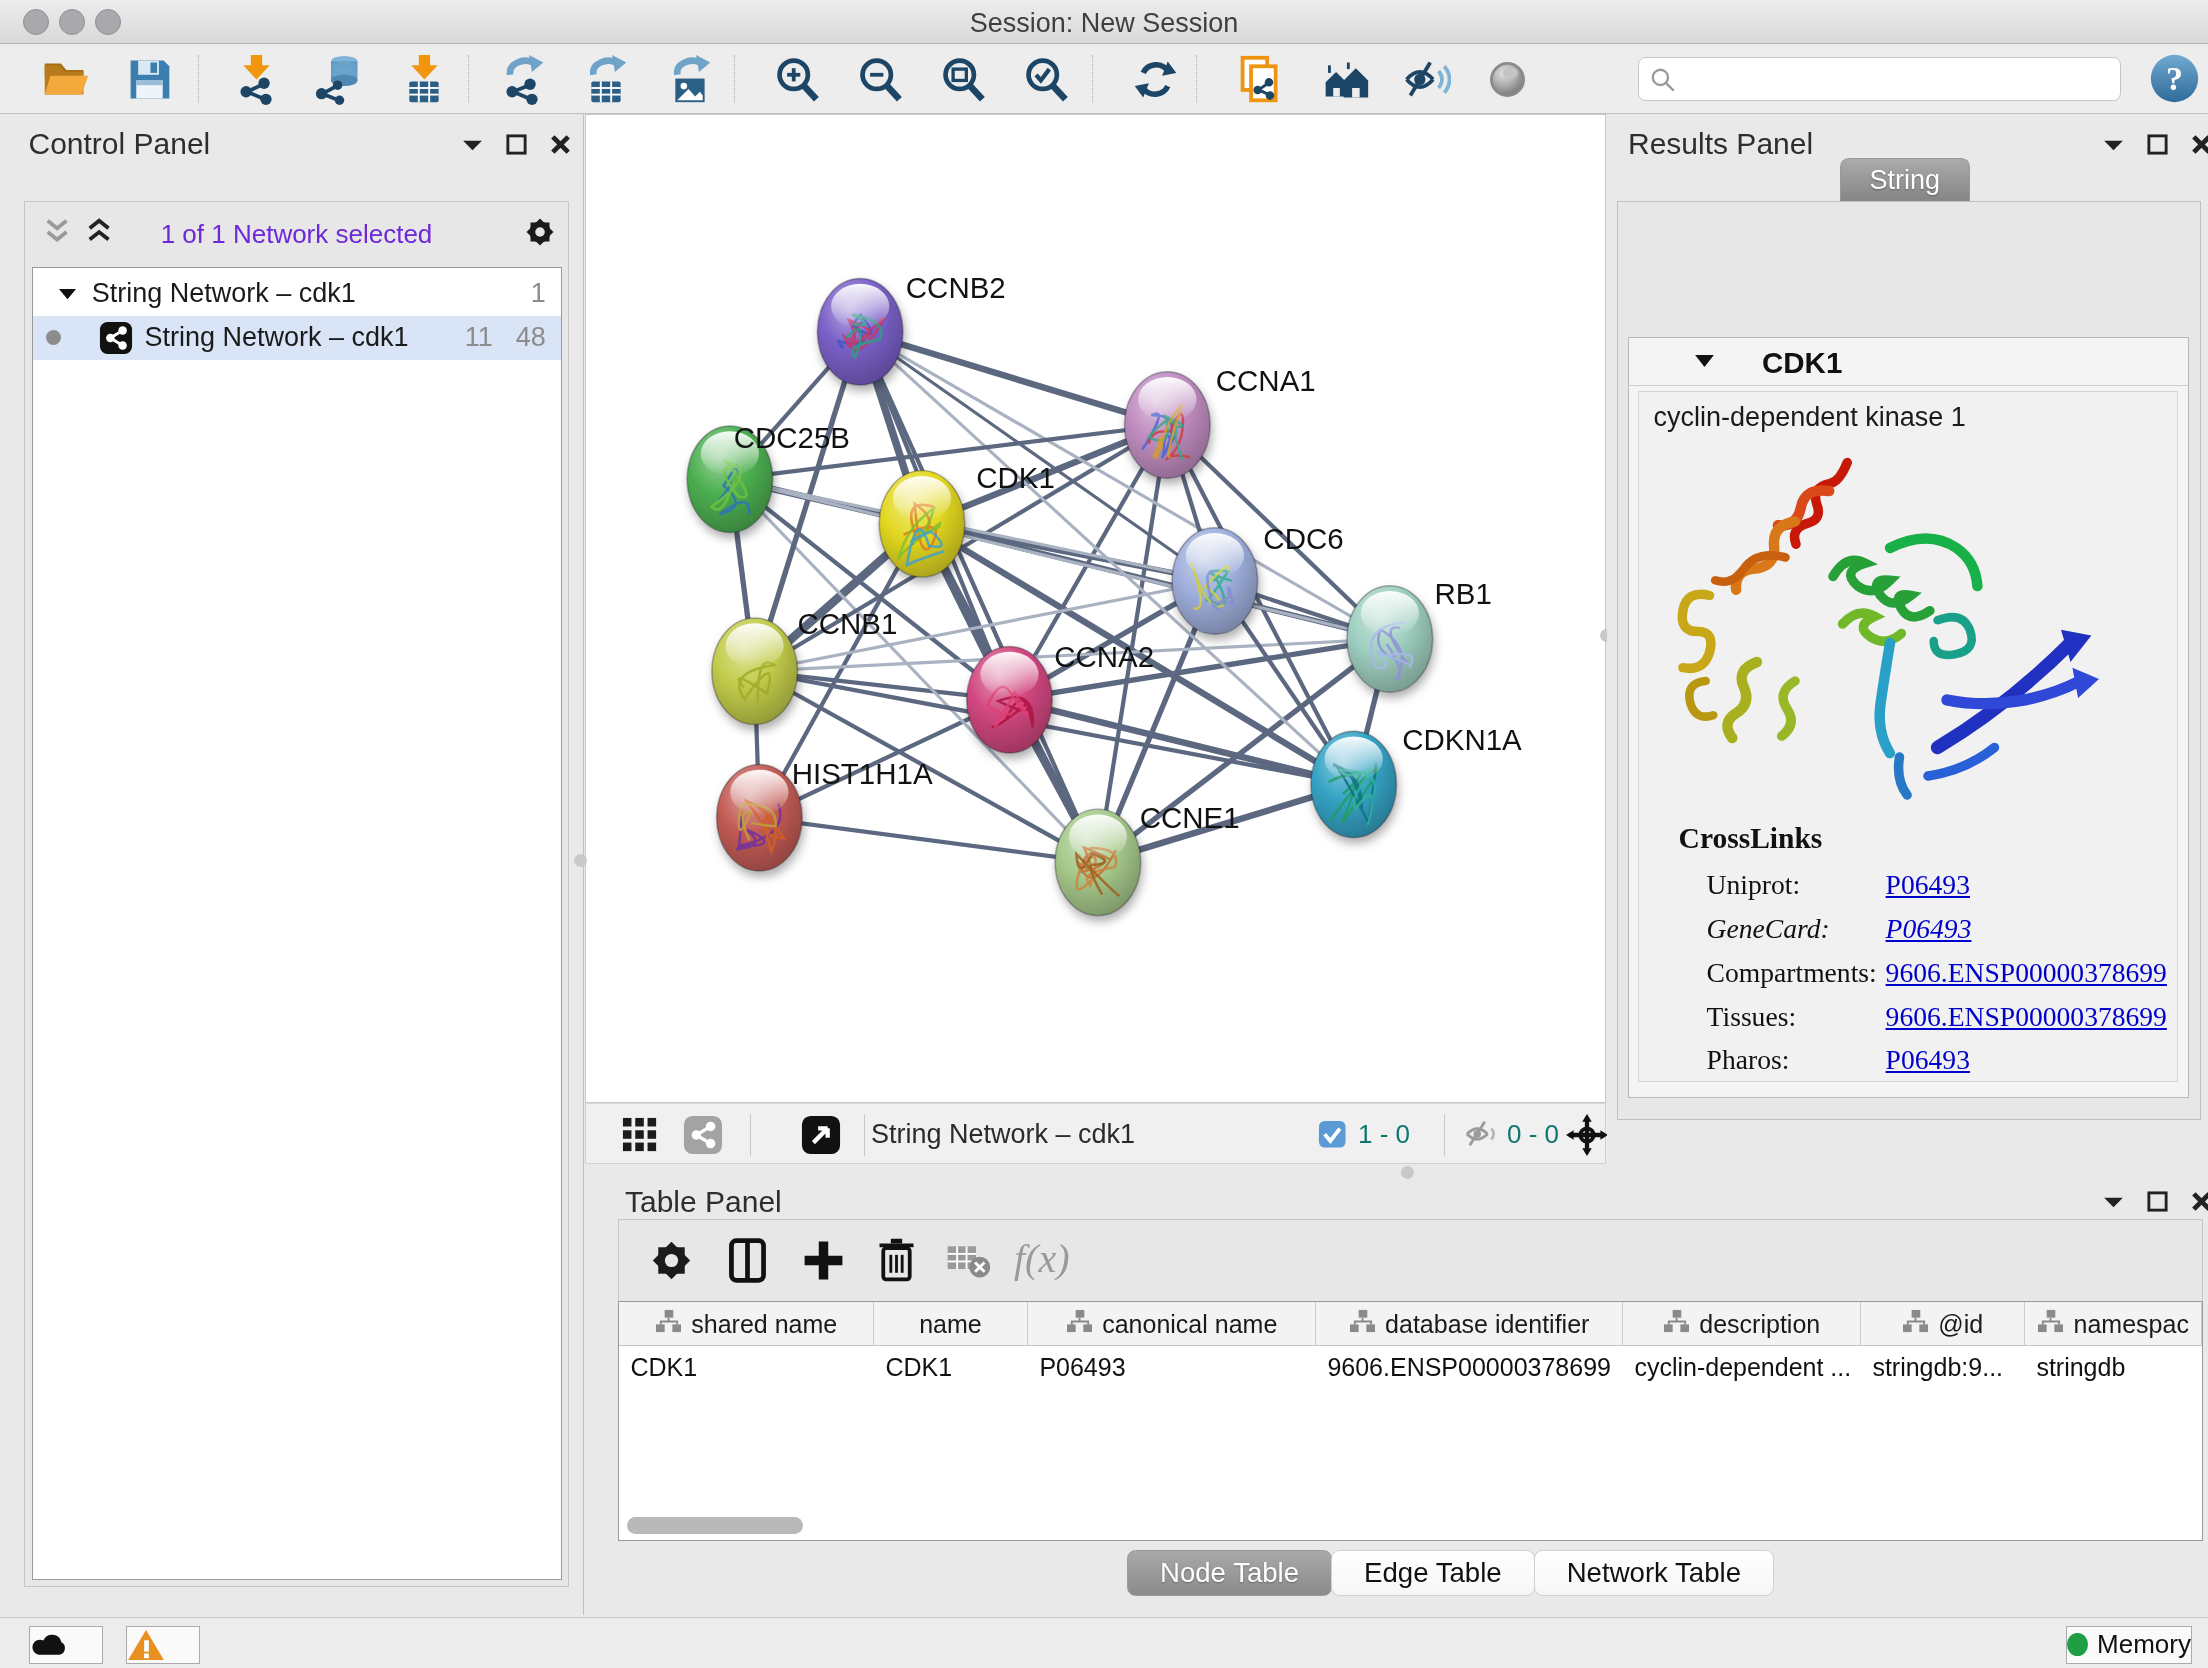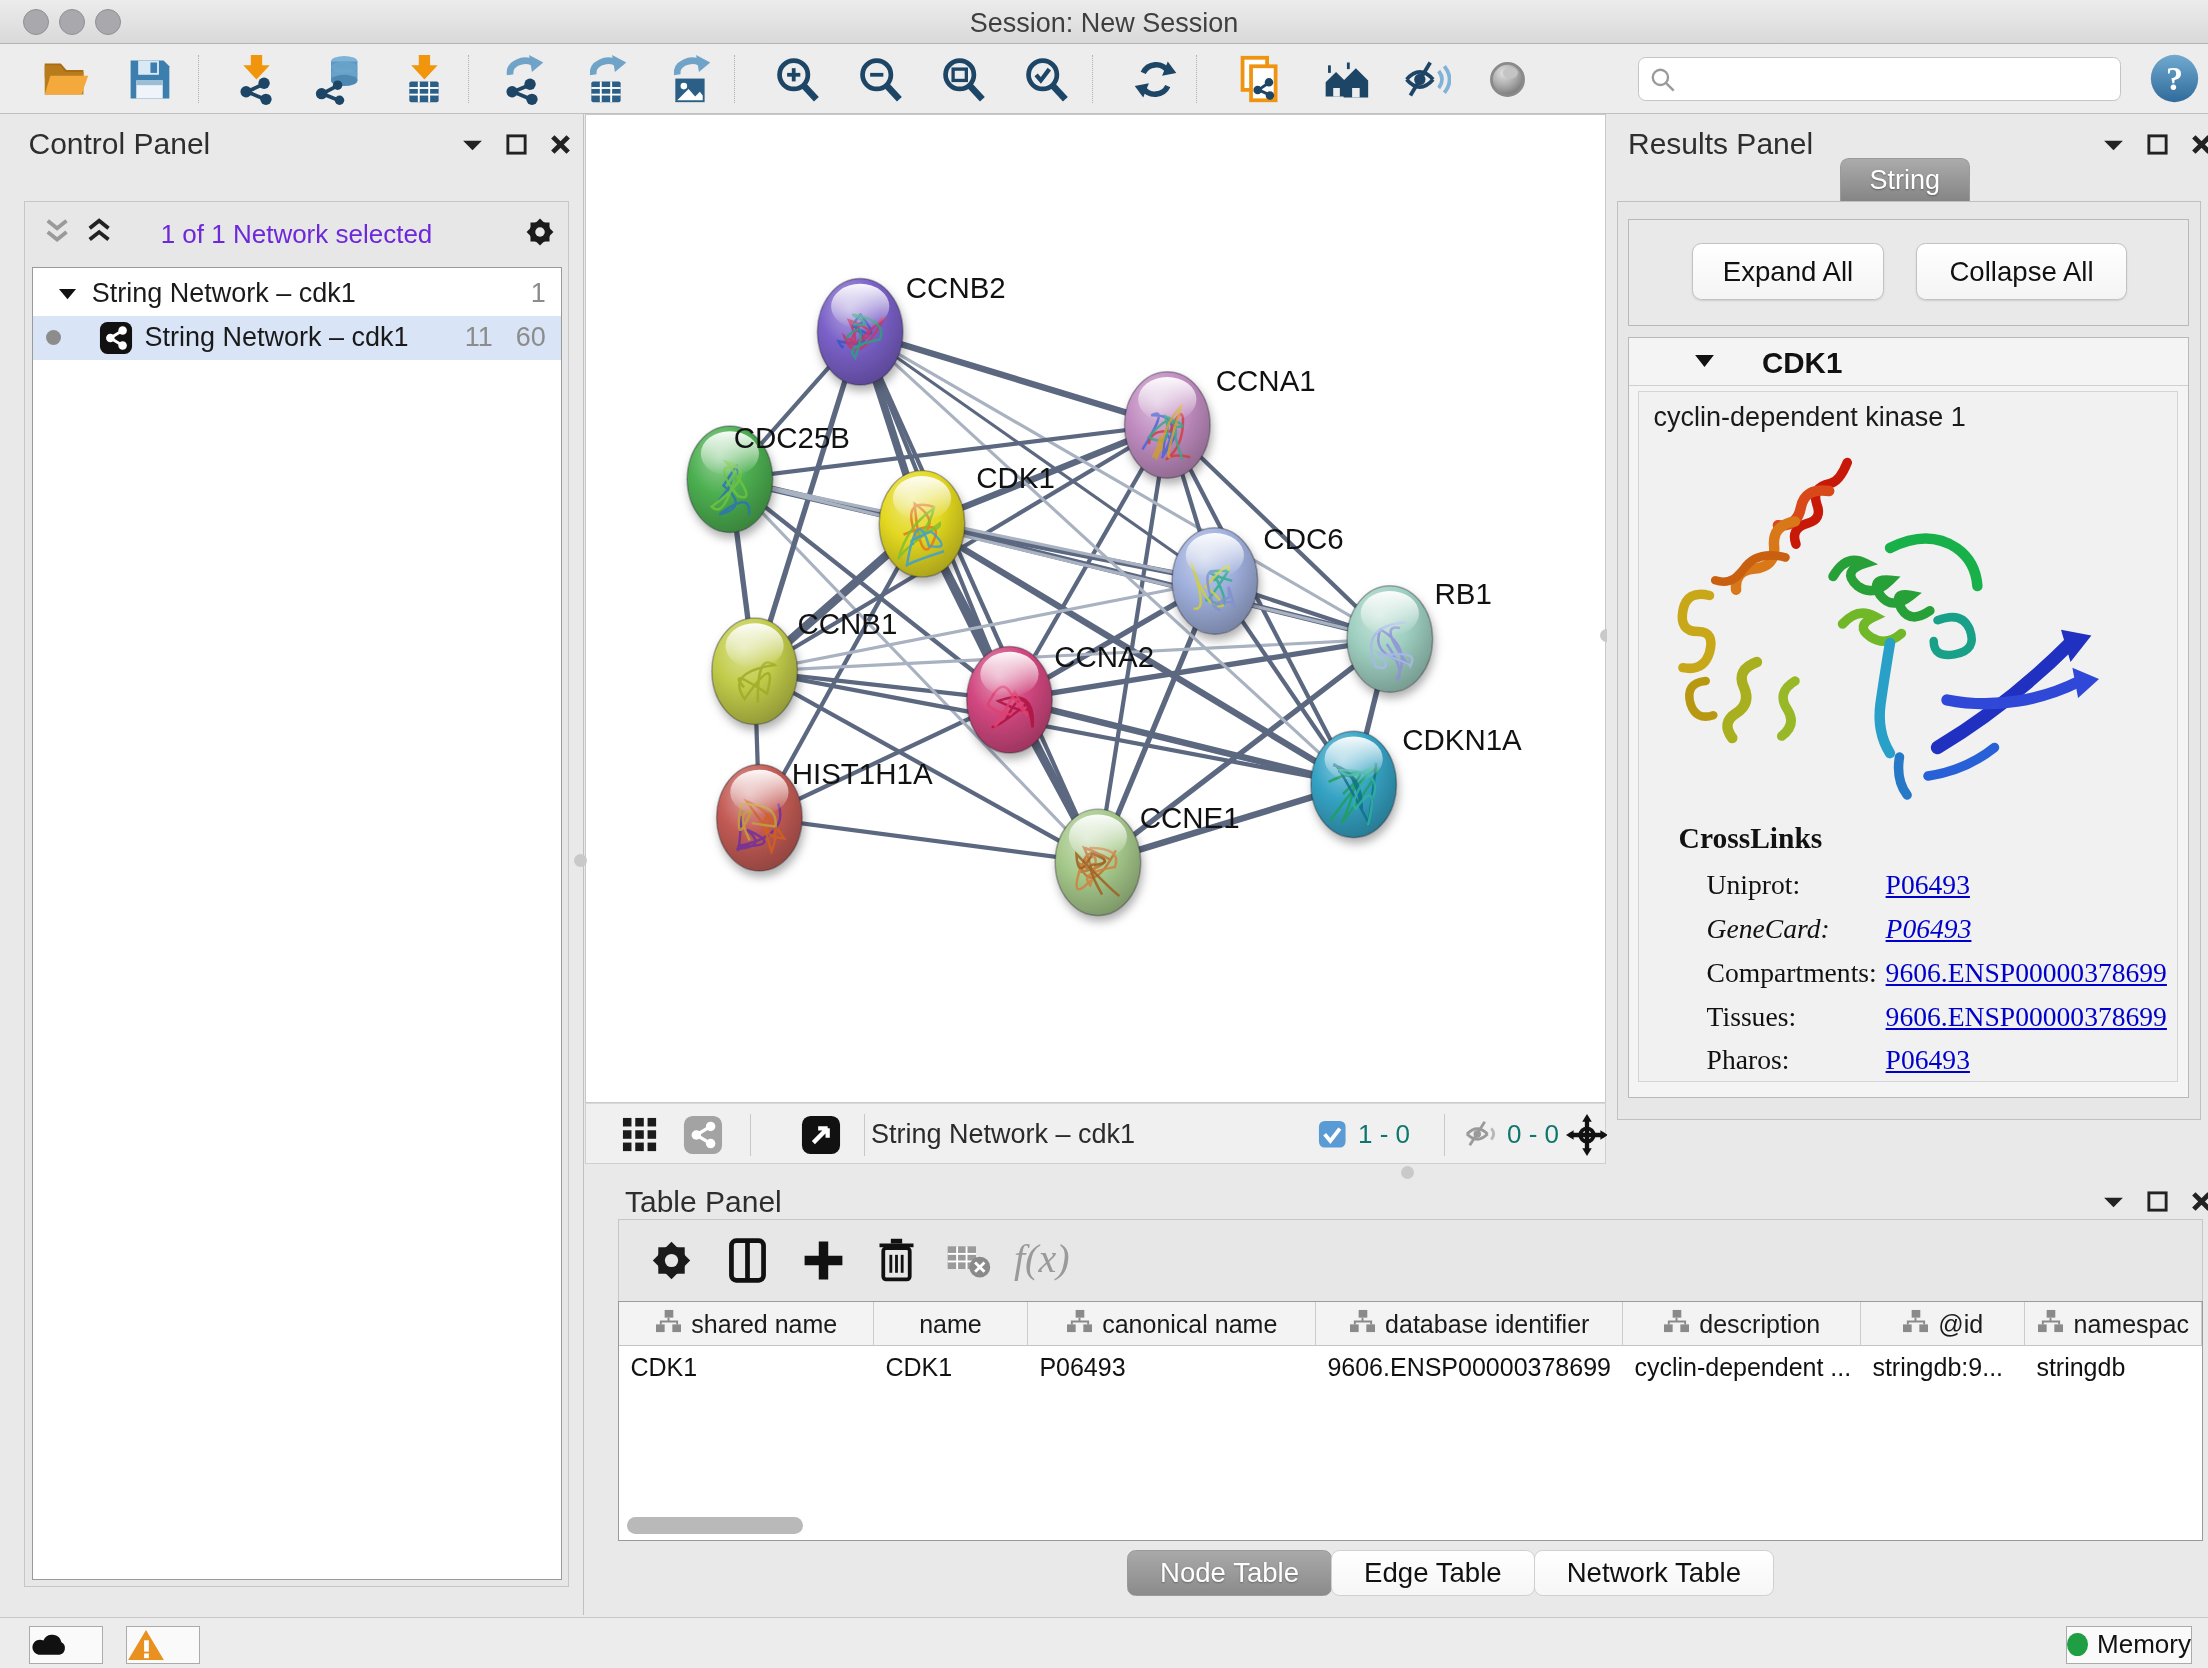--- a/index.html
+++ b/index.html
@@ -278,21 +278,21 @@
         <svg style="margin-left:38px" width="34" height="34" viewBox="0 0 36 36">
             <rect x="1" y="1" width="34" height="34" rx="8" fill="#111"></rect>
             <circle cx="12" cy="18" r="4.5" fill="#fff"></circle>
             <circle cx="25" cy="10" r="4.5" fill="#fff"></circle>
             <circle cx="25" cy="26" r="4.5" fill="#fff"></circle>
             <line x1="12" y1="18" x2="25" y2="10" stroke="#fff" stroke-width="3"></line>
             <line x1="12" y1="18" x2="25" y2="26" stroke="#fff" stroke-width="3"></line>
           </svg>
         <span style="margin-left:11.4px">String Network – cdk1</span>
         <span class="cnt" style="right:68px">11</span>
-        <span class="cnt" style="right:15px">60</span>
+        <span class="cnt" style="right:15px">48</span>
       </div>
     </div>
   </div>
 </div>
 
 <div id="network-panel" class="abs">
   <svg id="netsvg" width="1020" height="987" viewBox="0 0 1072 1038">
       <defs>
         <filter id="nshadow" x="-40%" y="-40%" width="180%" height="180%">
           <feDropShadow dx="2" dy="6" stdDeviation="5" flood-opacity="0.32"></feDropShadow>
@@ -615,24 +615,20 @@
         <rect x="3" y="3" width="18" height="18" fill="none" stroke="#222" stroke-width="3"></rect>
       </svg>
     <svg width="23" height="23" viewBox="0 0 24 24">
         <path d="M4 4 L20 20 M20 4 L4 20" stroke="#222" stroke-width="5"></path>
       </svg>
   </div>
   <div class="tabs" style="left:233px;top:44px">
       <span class="tab sel">String</span>
     </div>
   <div id="rp-box">
-    <div id="rp-btnbox">
-      <div class="rbtn" style="left:63px;width:192px">Expand All</div>
-      <div class="rbtn" style="left:287px;width:211px">Collapse All</div>
-    </div>
     <div id="rp-scroll">
       <div id="rp-generow">
         <svg style="position:absolute;left:65px;top:15px" width="21" height="15" viewBox="0 0 22 16">
             <polygon points="1,2 21,2 11,15" fill="#111"></polygon>
           </svg>
         <div id="rp-gene">CDK1</div>
       </div>
       <div id="rp-inner">
         <div id="rp-desc">cyclin-dependent kinase 1</div>
         <svg style="position:absolute;left:13.3px;top:42px" width="514" height="380" viewBox="0 0 540 400">

